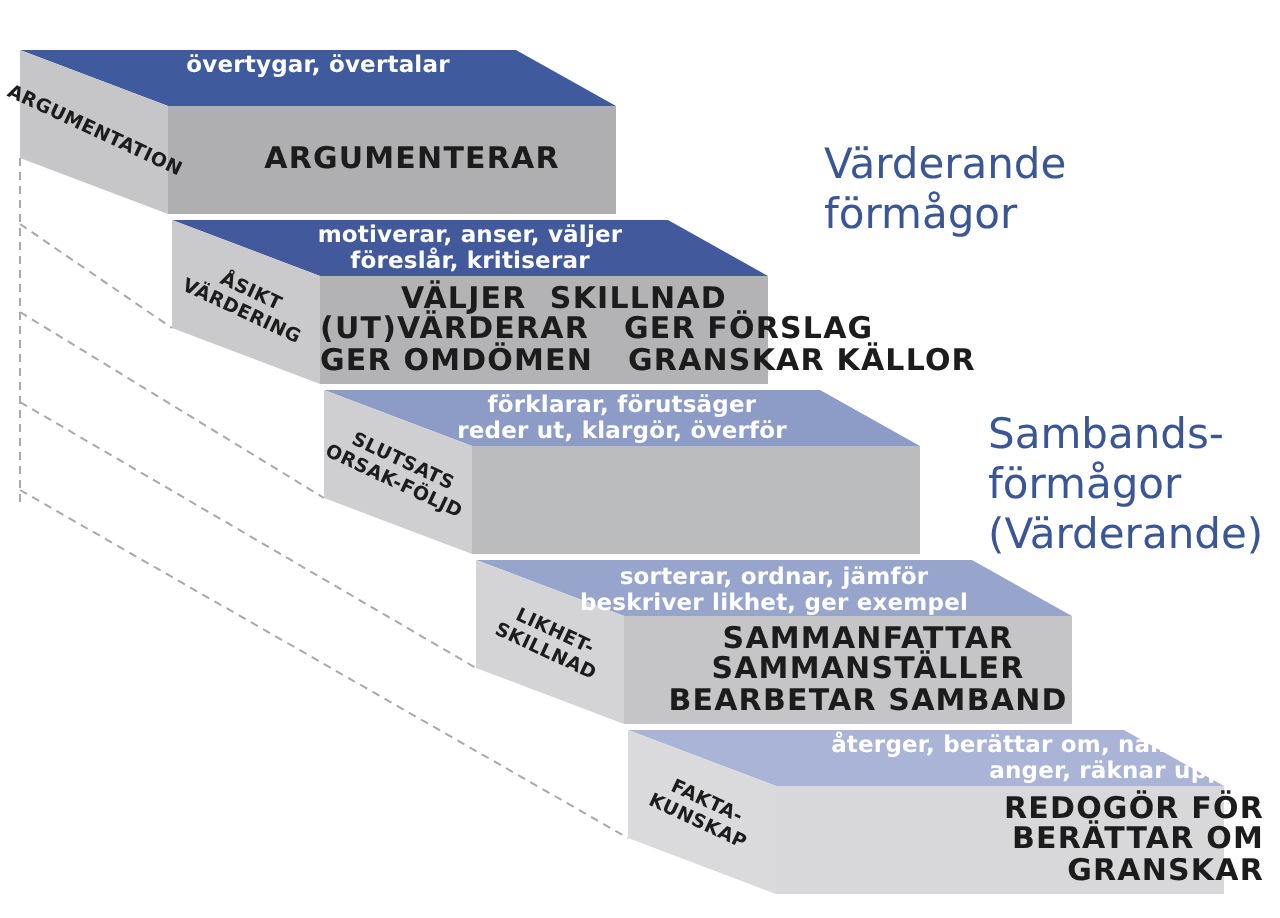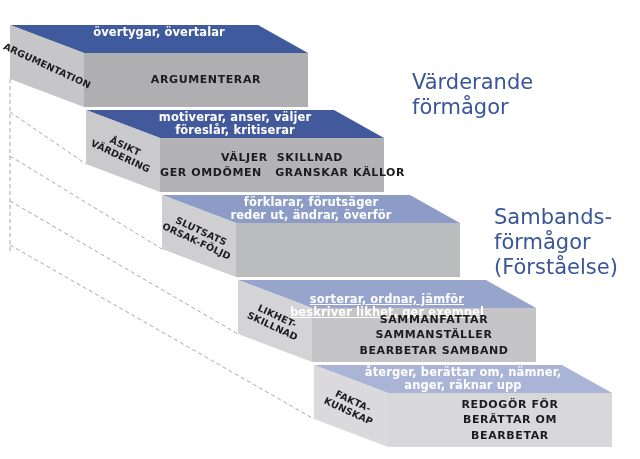--- a/index.html
+++ b/index.html
@@ -12,21 +12,21 @@
   .layer{position:absolute;left:0;top:0;width:640px;height:459px;}
   .dashed{fill:none;stroke:var(--color-dashed_line,#aaa);stroke-width:1;stroke-dasharray:4 3;}
   .overlay{position:absolute;}
   .tread-text{
     width:298px;text-align:center;color:var(--color-tread_text,#fff);
     font-size:11.5px;line-height:13px;font-weight:bold;letter-spacing:.1px;
   }
   .front-text{
     width:244px;height:54px;display:flex;flex-direction:column;justify-content:center;
     text-align:center;color:var(--color-face_text,#1c1c1c);
-    font-size:11px;line-height:15.5px;font-weight:bold;letter-spacing:.6px;border-radius:14px;
+    font-size:15px;line-height:15.5px;font-weight:bold;letter-spacing:.6px;border-radius:14px;
   }
   .front-text .line{white-space:pre;}
   .side-label{
     width:74px;height:82px;display:flex;flex-direction:column;justify-content:center;align-items:center;
     transform:rotate(25deg);color:var(--color-face_text,#1c1c1c);
     font-size:9.5px;line-height:11.5px;font-weight:bold;text-align:center;letter-spacing:.2px;
   }
   .side-label .line{white-space:nowrap;}
   .annotation{
     color:var(--color-annotation_text,#3a5697);
@@ -90,63 +90,64 @@
   <div class="overlay tread-text" style="left:86px;top:111px;">
     <div class="line">motiverar, anser, väljer</div>
     <div class="line">föreslår, kritiserar</div>
   </div>
   <div class="overlay side-label" style="left:86px;top:110px;">
     <div class="line">ÅSIKT</div>
     <div class="line">VÄRDERING</div>
   </div>
   <div class="overlay front-text" style="left:160px;top:138px;">
     <div class="line">VÄLJER  SKILLNAD</div>
+    <div class="line">(UT)VÄRDERAR   GER FÖRSLAG</div>
     <div class="line">GER OMDÖMEN   GRANSKAR KÄLLOR</div>
   </div>
 
   <div class="overlay tread-text" style="left:162px;top:196px;">
     <div class="line">förklarar, förutsäger</div>
-    <div class="line">reder ut, ändrar, överför</div>
+    <div class="line">reder ut, klargör, överför</div>
   </div>
   <div class="overlay side-label" style="left:162px;top:195px;">
     <div class="line">SLUTSATS</div>
     <div class="line">ORSAK-FÖLJD</div>
   </div>
 
-  <div class="overlay tread-text" style="left:238px;top:293px;text-decoration:underline;">
+  <div class="overlay tread-text" style="left:238px;top:282px;">
     <div class="line">sorterar, ordnar, jämför</div>
     <div class="line">beskriver likhet, ger exempel</div>
   </div>
   <div class="overlay side-label" style="left:238px;top:280px;">
     <div class="line">LIKHET-</div>
     <div class="line">SKILLNAD</div>
   </div>
   <div class="overlay front-text" style="left:312px;top:308px;justify-content:center;">
     <div class="line">SAMMANFATTAR</div>
     <div class="line">SAMMANSTÄLLER</div>
     <div class="line">BEARBETAR SAMBAND</div>
   </div>
 
-  <div class="overlay tread-text" style="left:314px;top:366px;">
+  <div class="overlay tread-text" style="left:314px;top:366px;text-align:right;">
     <div class="line">återger, berättar om, nämner,</div>
     <div class="line">anger, räknar upp</div>
   </div>
   <div class="overlay side-label" style="left:314px;top:365px;">
     <div class="line">FAKTA-</div>
     <div class="line">KUNSKAP</div>
   </div>
-  <div class="overlay front-text" style="left:388px;top:393px;">
+  <div class="overlay front-text" style="left:388px;top:393px;text-align:right;">
     <div class="line">REDOGÖR FÖR</div>
     <div class="line">BERÄTTAR OM</div>
-    <div class="line">BEARBETAR</div>
+    <div class="line">GRANSKAR</div>
   </div>
 
   <div class="overlay annotation" style="left:412px;top:70px;">
     <div class="line">Värderande</div>
     <div class="line">förmågor</div>
   </div>
   <div class="overlay annotation" style="left:494px;top:205px;">
     <div class="line">Sambands-</div>
     <div class="line">förmågor</div>
-    <div class="line">(Förståelse)</div>
+    <div class="line">(Värderande)</div>
   </div>
 
 </div>
 
 </body></html>

